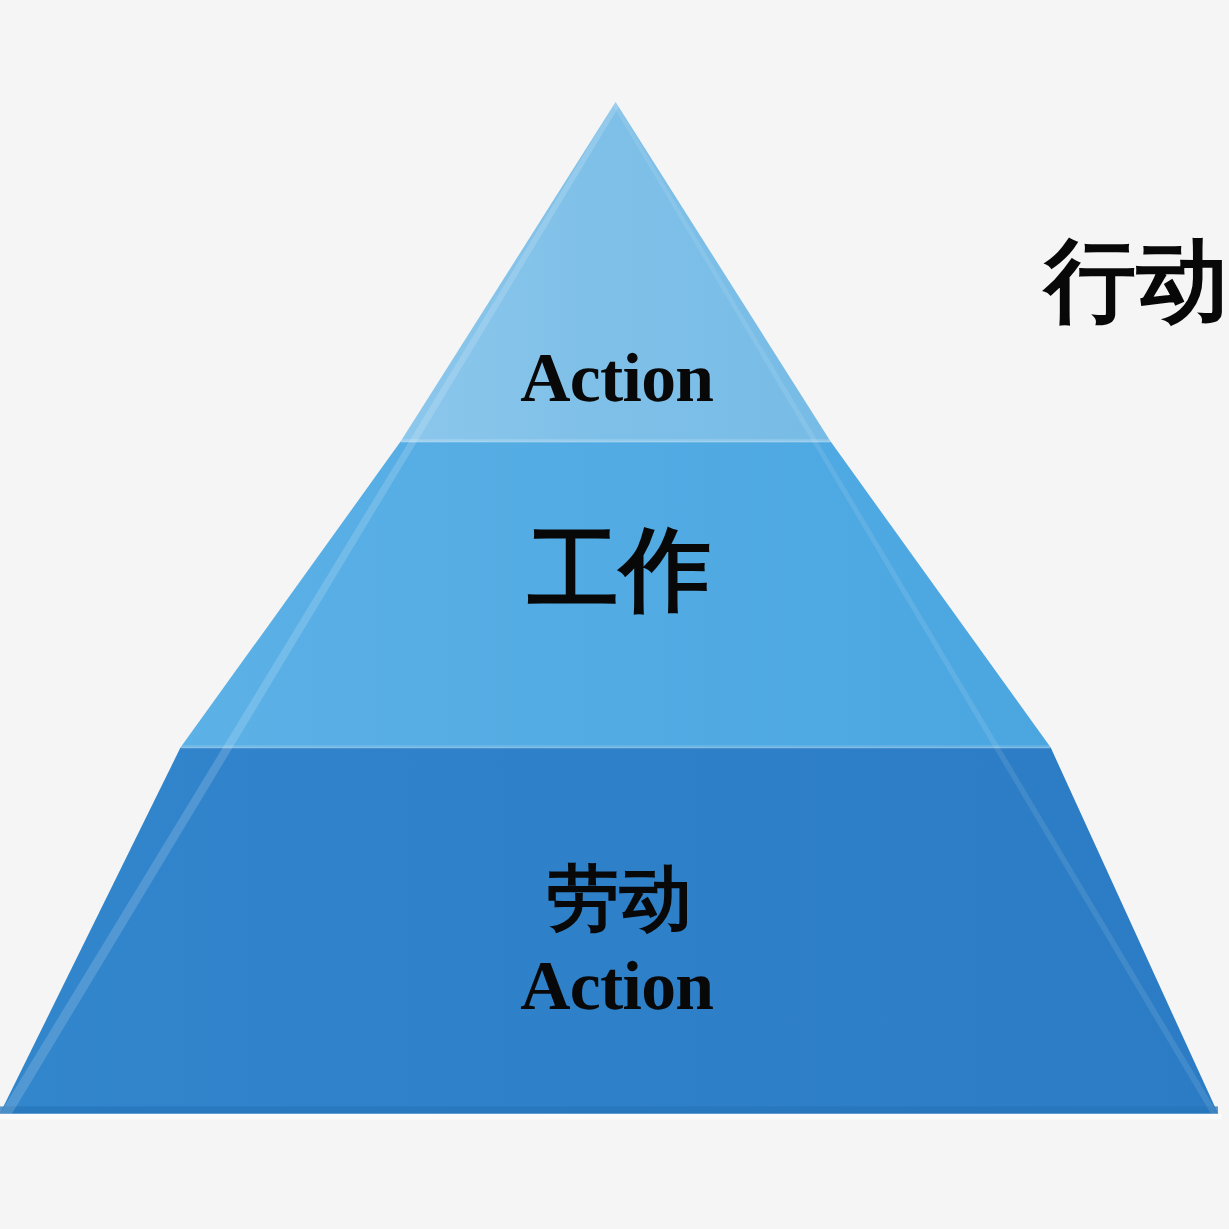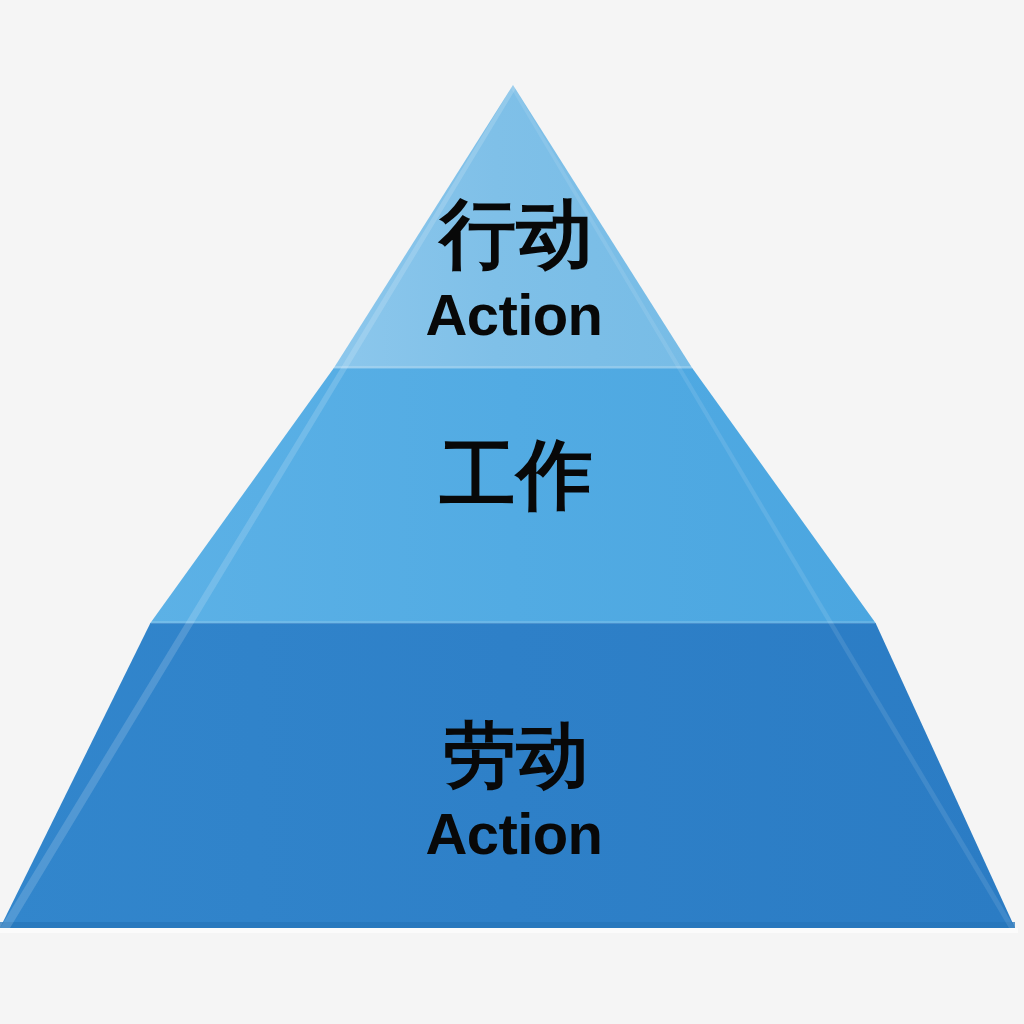--- a/index.html
+++ b/index.html
@@ -45,30 +45,31 @@
     display: block;
     font-weight: 700;
     letter-spacing: 0.01em;
     font-family: "DejaVu Sans", "Liberation Sans", sans-serif;
   }
 
   .tier-label .latin {
     display: block;
     font-weight: 700;
     letter-spacing: -0.01em;
-    font-family: Liberation Sans, sans-serif;
+    font-family: Liberation Serif, serif;
   }
 
   
   #tier-label-action {
     top: 196px;
   }
   #tier-label-action .cjk {
     font-size: 76px;
     margin-left: 9px;
+    text-align: right;
   }
   #tier-label-action .latin {
     font-size: 58px;
     margin-top: 14px;
     margin-left: 4px;
   }
 
   
   #tier-label-work {
     top: 437px;
@@ -81,21 +82,21 @@
     font-size: 58px;
     margin-top: 14px;
     margin-left: 4px;
   }
 
   
   #tier-label-labor {
     top: 719px;
   }
   #tier-label-labor .cjk {
-    font-size: 72px;
+    font-size: 60px;
     margin-left: 9px;
   }
   #tier-label-labor .latin {
     font-size: 58px;
     margin-top: 14px;
     margin-left: 4px;
   }
 </style>
 </head>
 <body>

